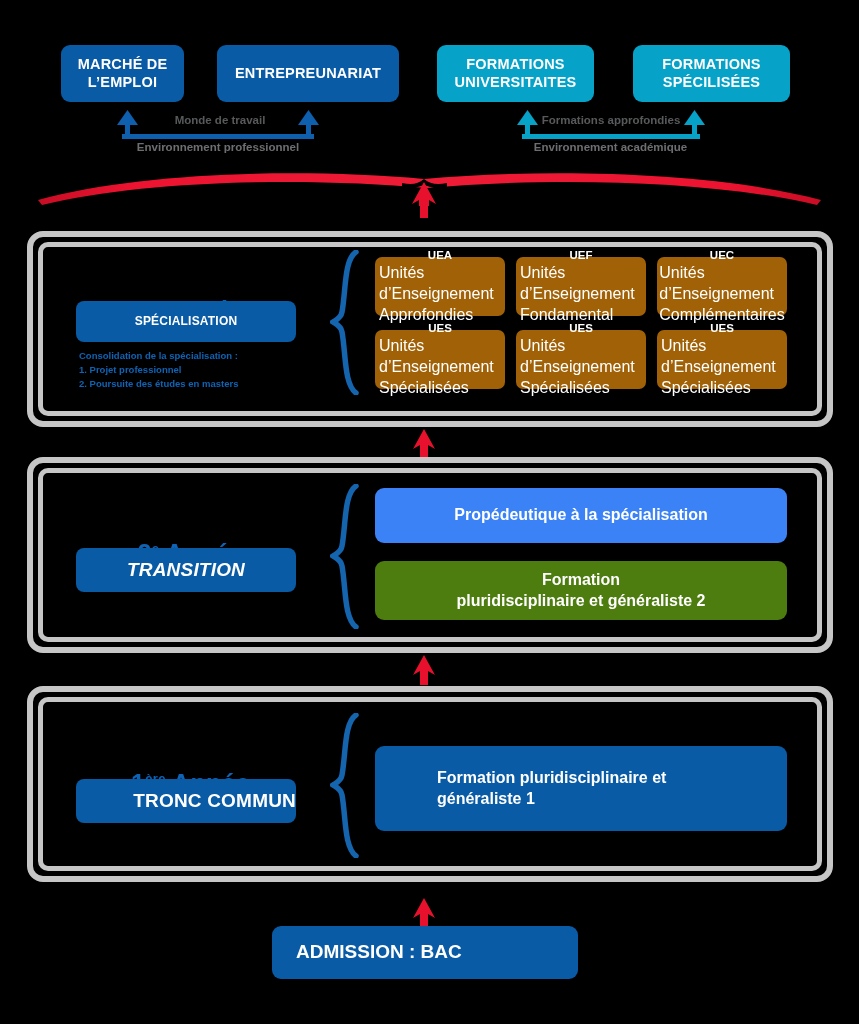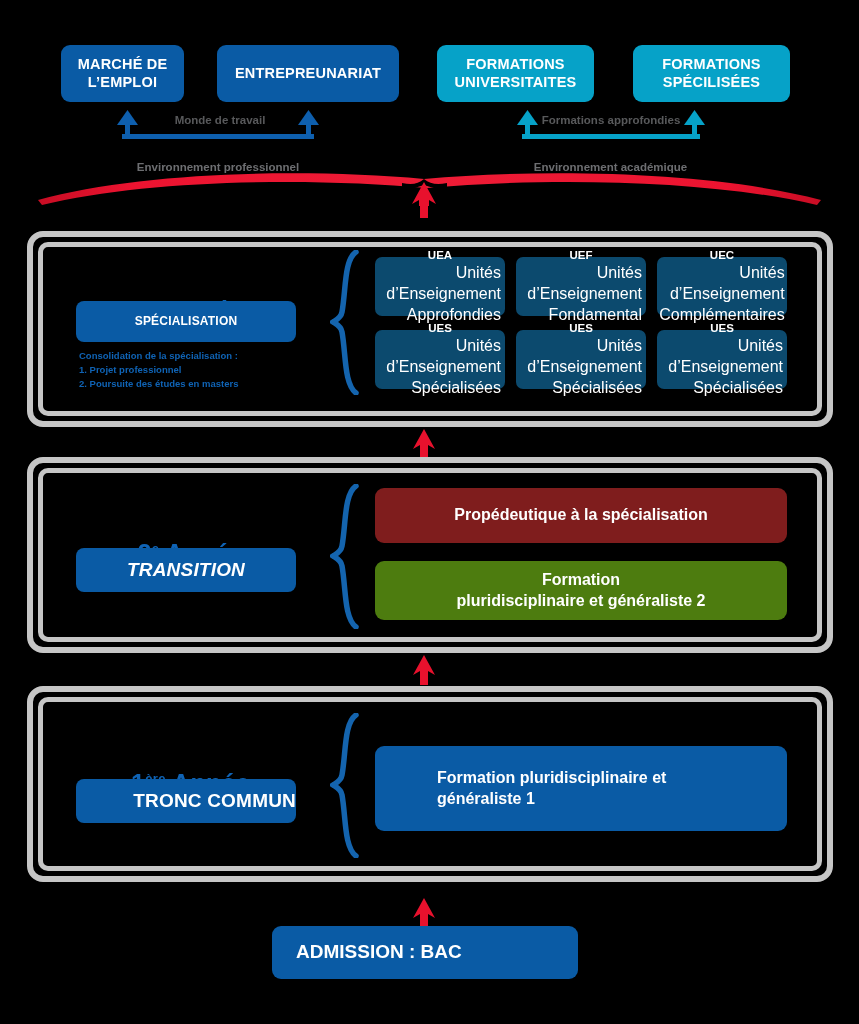--- a/index.html
+++ b/index.html
@@ -59,37 +59,37 @@
     color:#0f63b5;
     font-size:9.5px;
     font-weight:bold;
     line-height:1.45;
     white-space:nowrap;
   }
 
   
   .ue{
     position:absolute;box-sizing:border-box;
-    background:#0c4a6e;border-radius:7px;
+    background:#a16207;border-radius:7px;
     display:flex;flex-direction:column;align-items:center;justify-content:center;
-    color:#fff;text-align:right;padding:3px 4px;
+    color:#fff;text-align:left;padding:3px 4px;
   }
   .ue .code{font-size:11.5px;font-weight:bold;line-height:1.35;}
   .ue .desc{font-size:16px;font-weight:normal;line-height:1.3;}
 
   
   .bracket{position:absolute;}
   .bracket svg{display:block;}
 
   
   .blabel{
     position:absolute;color:#58595b;font-size:11.5px;font-weight:bold;
     white-space:nowrap;text-align:center;
   }
-  .blabel.dim{color:#6d6e71;margin-top:20px;}
+  .blabel.dim{color:#6d6e71;}
 
   
   .ribbon{position:absolute;left:0;top:160px;width:859px;height:70px;}
 
   
   .redarrow{position:absolute;}
   .redarrow svg{display:block;}
 
   
   .brace{position:absolute;}
@@ -254,21 +254,21 @@
     <span>TRANSITION</span>
   </div>
 
   <div class="brace" style="left:330px;top:484px;">
     <svg width="30" height="145" viewBox="0 0 30 145">
       <path d="M26,2 C14,10 16,40 12,62 C11,68 6,70 3,72 C6,74 11,76 12,82
                C16,104 14,134 26,143" fill="none" stroke="#1464ae" stroke-width="5.5" stroke-linecap="round"></path>
     </svg>
   </div>
 
-  <div class="contentbox center" style="left:375px;top:488px;width:412px;height:55px;background:#7f1d1d;font-size:16px;">
+  <div class="contentbox center" style="left:375px;top:488px;width:412px;height:55px;background:#3b82f6;font-size:16px;">
     <span style="white-space:pre-line">Propédeutique à la spécialisation</span>
   </div>
 
   <div class="contentbox center" style="left:375px;top:561px;width:412px;height:59px;background:#4d7c0f;font-size:16px;">
     <span style="white-space:pre-line">Formation
 pluridisciplinaire et généraliste 2</span>
   </div>
 
   <div class="redarrow" style="left:408px;top:653px;">
     <svg width="32" height="32" viewBox="0 0 32 32">

